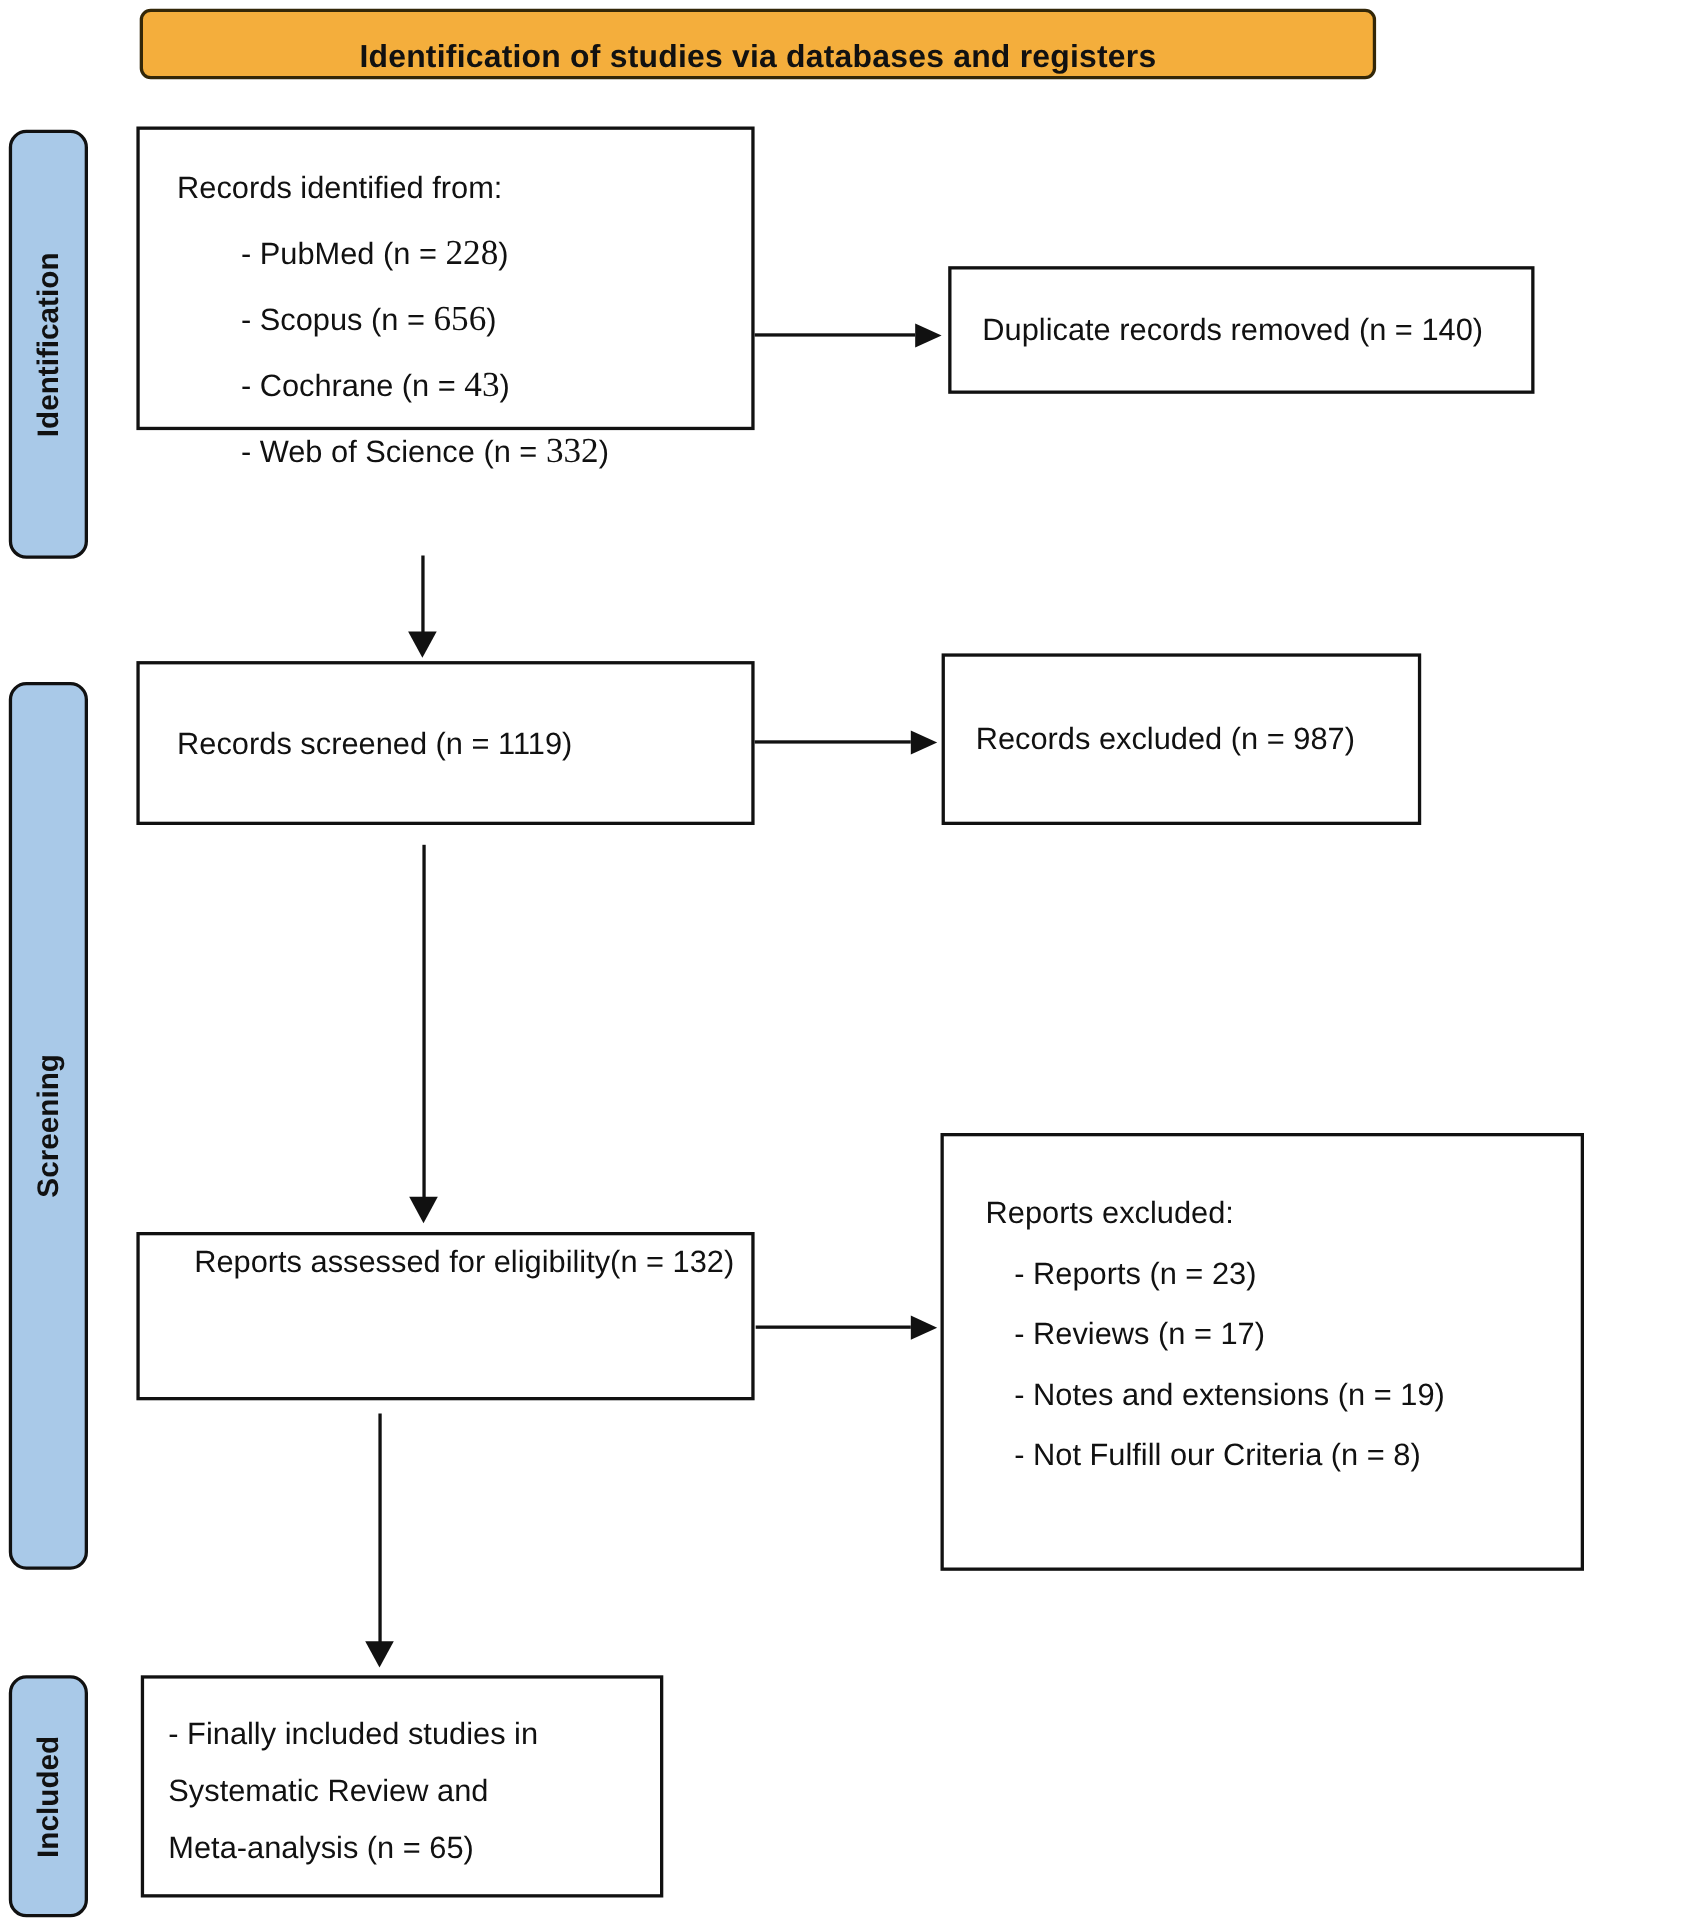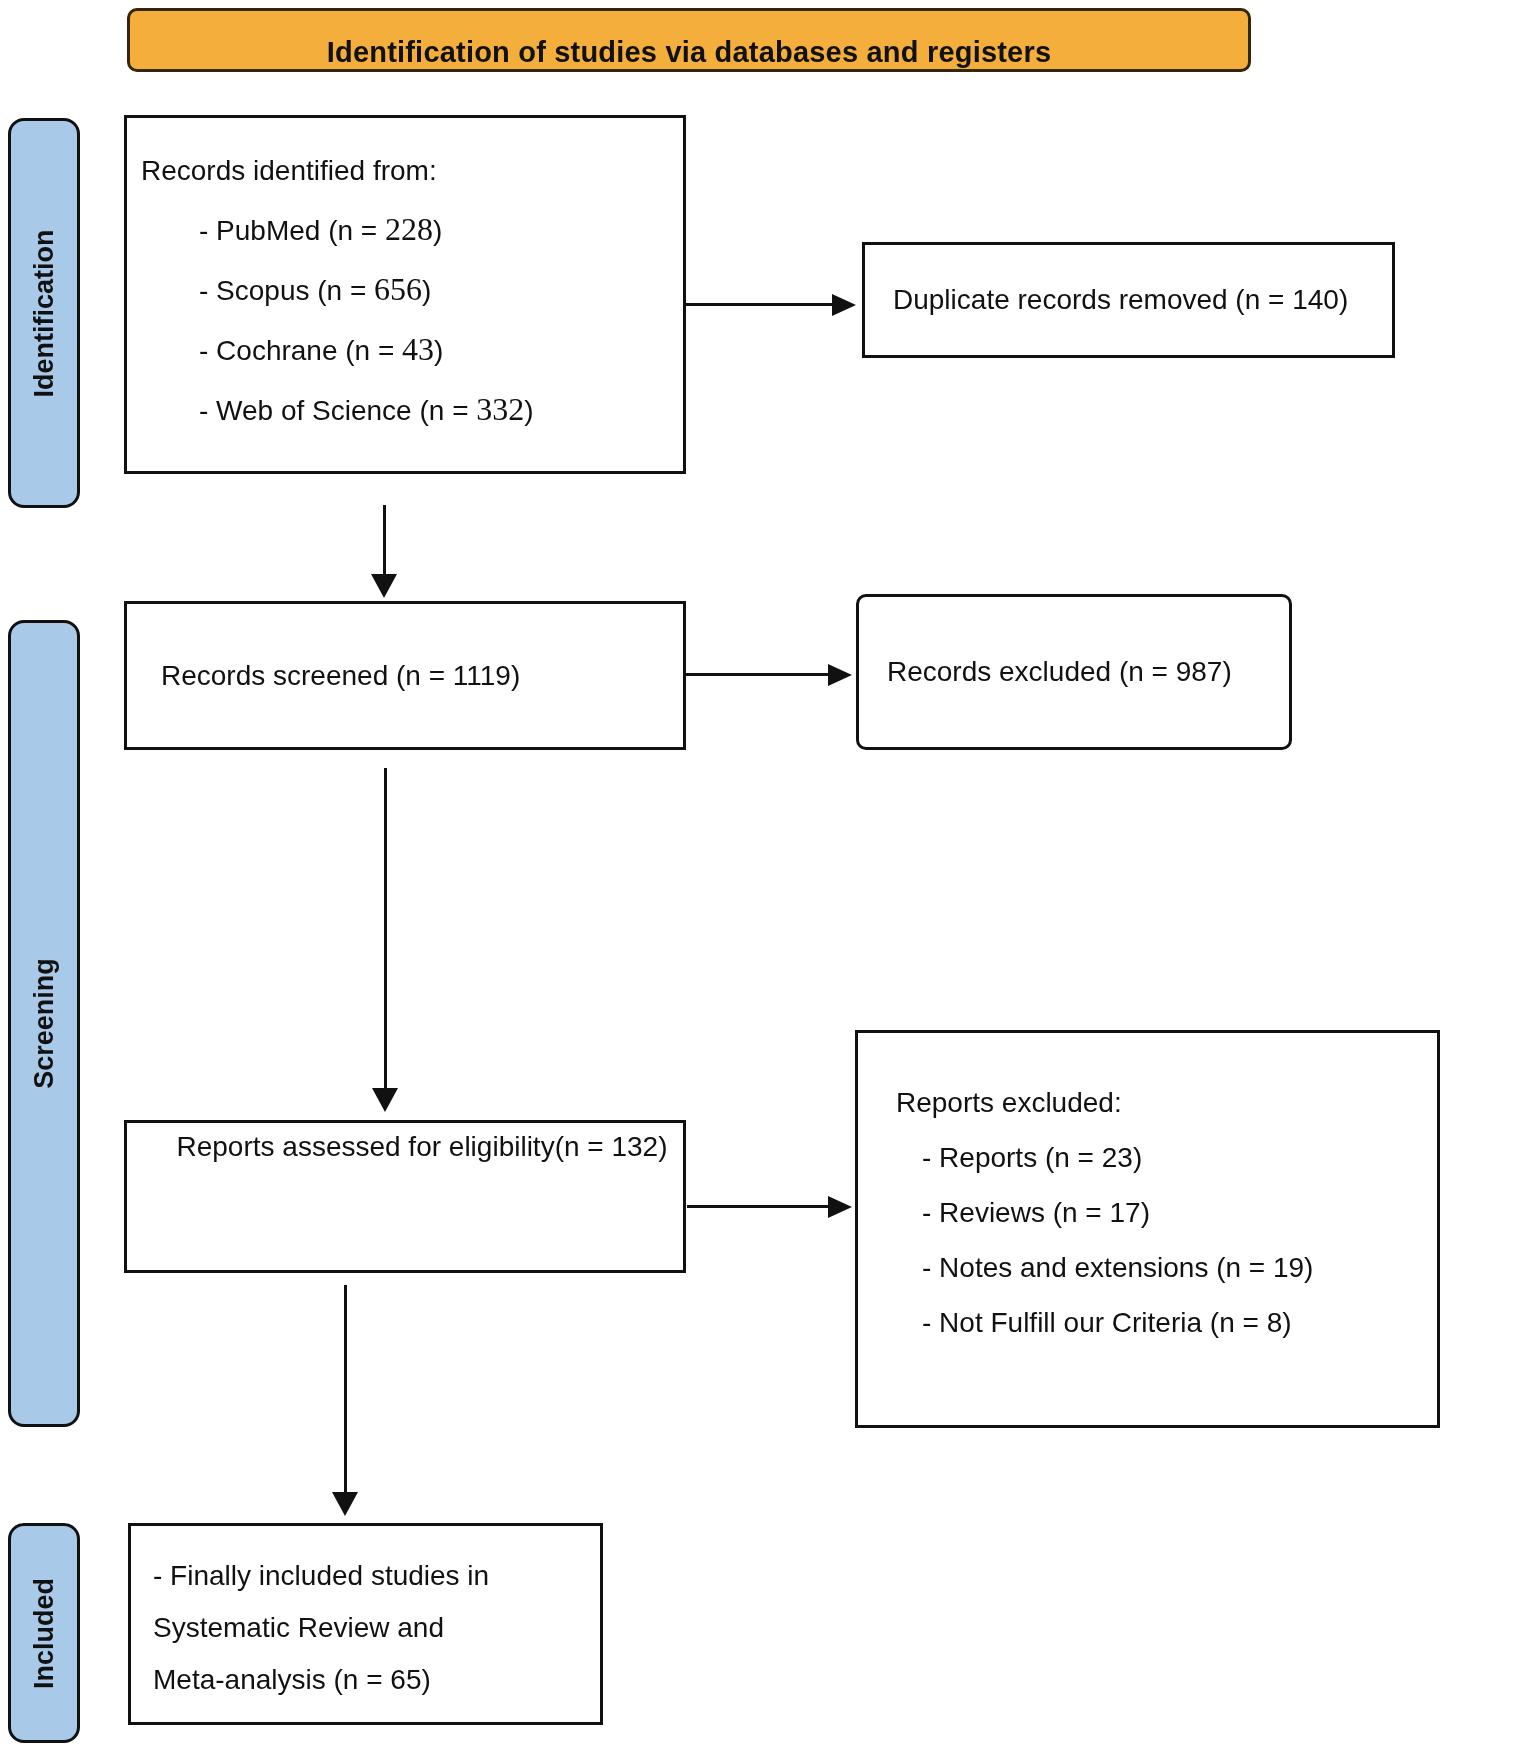--- a/index.html
+++ b/index.html
@@ -32,28 +32,28 @@
   }
   .stage.identification{top:118px;height:390px;}
   .stage.screening{top:620px;height:807px;}
   .stage.included{top:1523px;height:220px;}
 
   
   .fbox{
     position:absolute;background:#fff;border:3px solid #111;
     box-sizing:border-box;font-size:28px;line-height:1.35;
   }
-  .fbox.records-identified{left:124px;top:115px;width:562px;height:359px;padding:24px 14px 0 14px;}
+  .fbox.records-identified{left:124px;top:115px;width:562px;height:276px;padding:24px 14px 0 34px;}
   .fbox.records-identified .line{line-height:58px;}
   .fbox.records-identified .item{padding-left:58px;}
   .serifnum{font-family:"Liberation Serif","DejaVu Serif",serif;font-size:32px;}
 
   .fbox.duplicates-removed{left:862px;top:242px;width:533px;height:116px;display:flex;align-items:center;padding-left:28px;}
   .fbox.records-screened{left:124px;top:601px;width:562px;height:149px;display:flex;align-items:center;padding-left:34px;}
-  .fbox.records-excluded{left:856px;top:594px;width:436px;height:156px;display:flex;align-items:center;padding-left:28px;border-radius:10px;}
+  .fbox.records-excluded{left:856px;top:594px;width:436px;height:156px;display:flex;align-items:center;padding-left:28px;}
   .fbox.reports-assessed{left:124px;top:1120px;width:562px;height:153px;display:flex;justify-content:center;padding-left:34px;}
   .fbox.reports-assessed .line{line-height:48px;}
   .fbox.reports-excluded{left:855px;top:1030px;width:585px;height:398px;padding:42px 10px 0 38px;}
   .fbox.reports-excluded .line{line-height:55px;}
   .fbox.reports-excluded .item{padding-left:26px;}
   .fbox.included-final{left:128px;top:1523px;width:475px;height:202px;padding:24px 10px 0 22px;}
   .fbox.included-final .line{line-height:52px;}
 
   
   .hline{position:absolute;height:3px;background:#111;}

